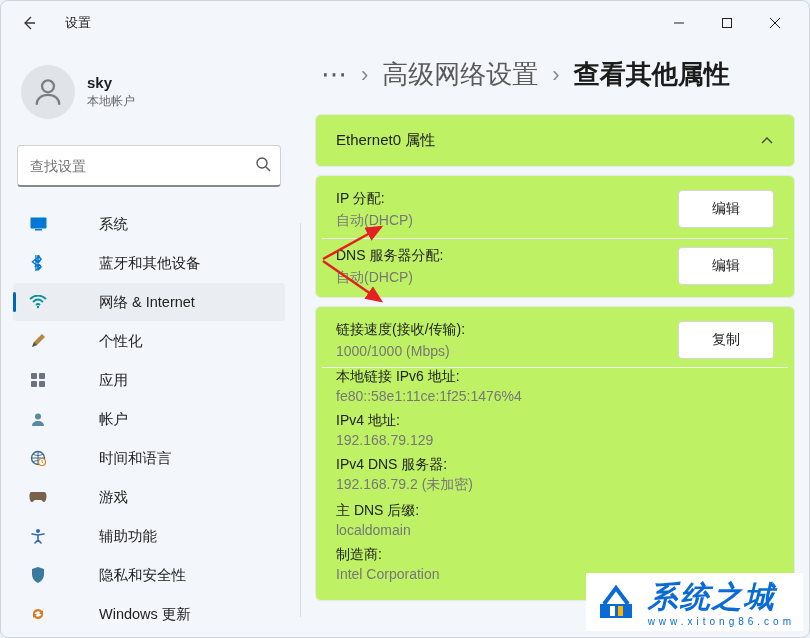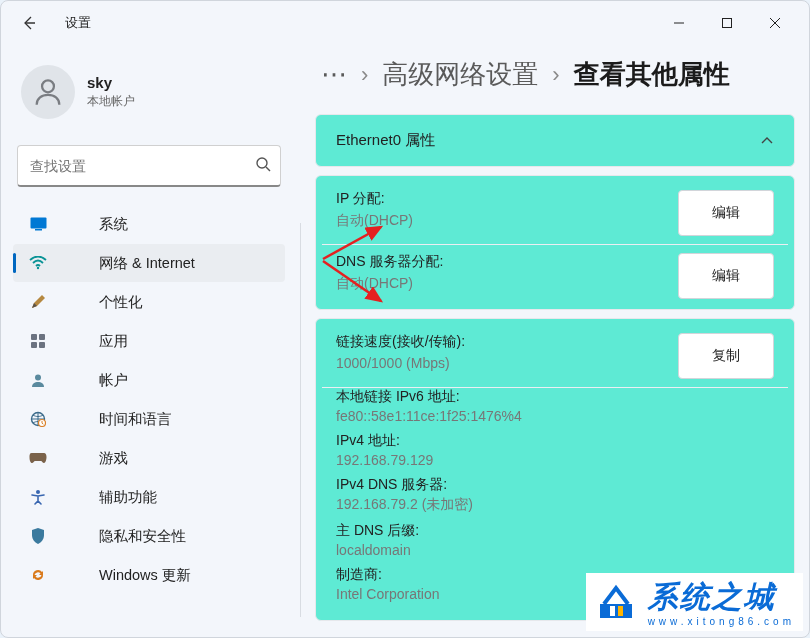--- a/index.html
+++ b/index.html
@@ -31,32 +31,32 @@
     .nav-item.active::before { content: ''; position: absolute; left: 0; top: 9px; bottom: 9px; width: 3px; background: #0067c0; border-radius: 2px; }
     .nav-icon { width: 18px; height: 18px; margin-right: 16px; display: inline-flex; align-items: center; justify-content: center; font-size: 15px; }
     .sidebar-divider { position: absolute; right: 0; top: 178px; bottom: 20px; width: 1px; background: #d8dce2; }
     
     .main { flex: 1; padding: 12px 14px 0 14px; overflow-y: auto; }
     .breadcrumb { display: flex; align-items: center; gap: 14px; margin-bottom: 22px; padding-left: 6px; color: #5a5a5a; font-size: 26px; }
     .bc-item { white-space: nowrap; }
     .bc-current { color: #1b1b1b; font-weight: 600; }
     .bc-sep { color: #8a8a8a; font-size: 22px; }
     
-    .card { background: #5eead4; border: 1px solid #e6e8ec; border-radius: 6px; margin-bottom: 8px; }
+    .card { background: #bef264; border: 1px solid #e6e8ec; border-radius: 6px; margin-bottom: 8px; }
     .card-header { display: flex; align-items: center; justify-content: space-between; padding: 16px 20px; cursor: pointer; }
     .card-title { font-size: 15px; color: #222; }
     .chevron { font-size: 14px; color: #555; }
     
     .prop-section { padding: 6px 6px 2px 6px; }
     .prop-row { display: flex; align-items: flex-start; padding: 8px 14px; border-bottom: 1px solid #eceef2; }
     .prop-row.no-border { border-bottom: none; }
     .prop-left { flex: 1; padding-right: 12px; }
     .prop-label { font-size: 14px; color: #222; margin-bottom: 4px; }
     .prop-value { font-size: 14px; color: #777; }
-    .prop-btn { width: 96px; height: 46px; background: #fff; border: 1px solid #d2d5da; border-radius: 4px; font-size: 14px; cursor: pointer; color: #222; flex-shrink: 0; }
+    .prop-btn { width: 96px; height: 38px; background: #fff; border: 1px solid #d2d5da; border-radius: 4px; font-size: 14px; cursor: pointer; color: #222; flex-shrink: 0; }
     
     .info-list { padding: 0 14px 8px 14px; }
     .info-item { margin-bottom: 8px; }
     .info-label { font-size: 14px; color: #222; }
     .info-value { font-size: 14px; color: #777; margin-top: 2px; }
     
     
     .arrow-overlay { position: absolute; pointer-events: none; z-index: 50; }
     
     .watermark { position: absolute; right: 6px; bottom: 6px; display: flex; align-items: center; gap: 10px; background: #fff; padding: 4px 8px; }
@@ -123,20 +123,29 @@
 
       <ul class="nav-list">
         <li class="nav-item">
           <span class="nav-icon">
               <svg width="17" height="14" viewBox="0 0 17 14">
                 <rect x="0.5" y="0.5" width="16" height="11" rx="1" fill="#0078d4"></rect>
                 <rect x="5" y="12" width="7" height="1.5" fill="#0078d4"></rect>
               </svg>
             </span>
           <span>系统</span>
+        </li>
+        <li class="nav-item">
+          <span class="nav-icon">
+              <svg width="14" height="16" viewBox="0 0 14 16">
+                <path d="M7 0v16l5-4-10-8 10-8-5-4z" transform="translate(0,4) scale(0.7)" fill="none" stroke="#0078d4" stroke-width="1.8"></path>
+                <path d="M4 4 L10 12 L7 15 L7 1 L10 4 L4 12" fill="none" stroke="#0078d4" stroke-width="1.6" stroke-linejoin="round"></path>
+              </svg>
+            </span>
+          <span>蓝牙和其他设备</span>
         </li>
         <li class="nav-item active">
           <span class="nav-icon">
               <svg width="18" height="14" viewBox="0 0 18 14">
                 <path d="M1 4 Q9 -3 17 4" stroke="#0a9396" stroke-width="1.8" fill="none"></path>
                 <path d="M4 7 Q9 2 14 7" stroke="#0a9396" stroke-width="1.8" fill="none"></path>
                 <path d="M7 10 Q9 8 11 10" stroke="#0a9396" stroke-width="1.8" fill="none"></path>
                 <circle cx="9" cy="12" r="1.2" fill="#0a9396"></circle>
               </svg>
             </span>

